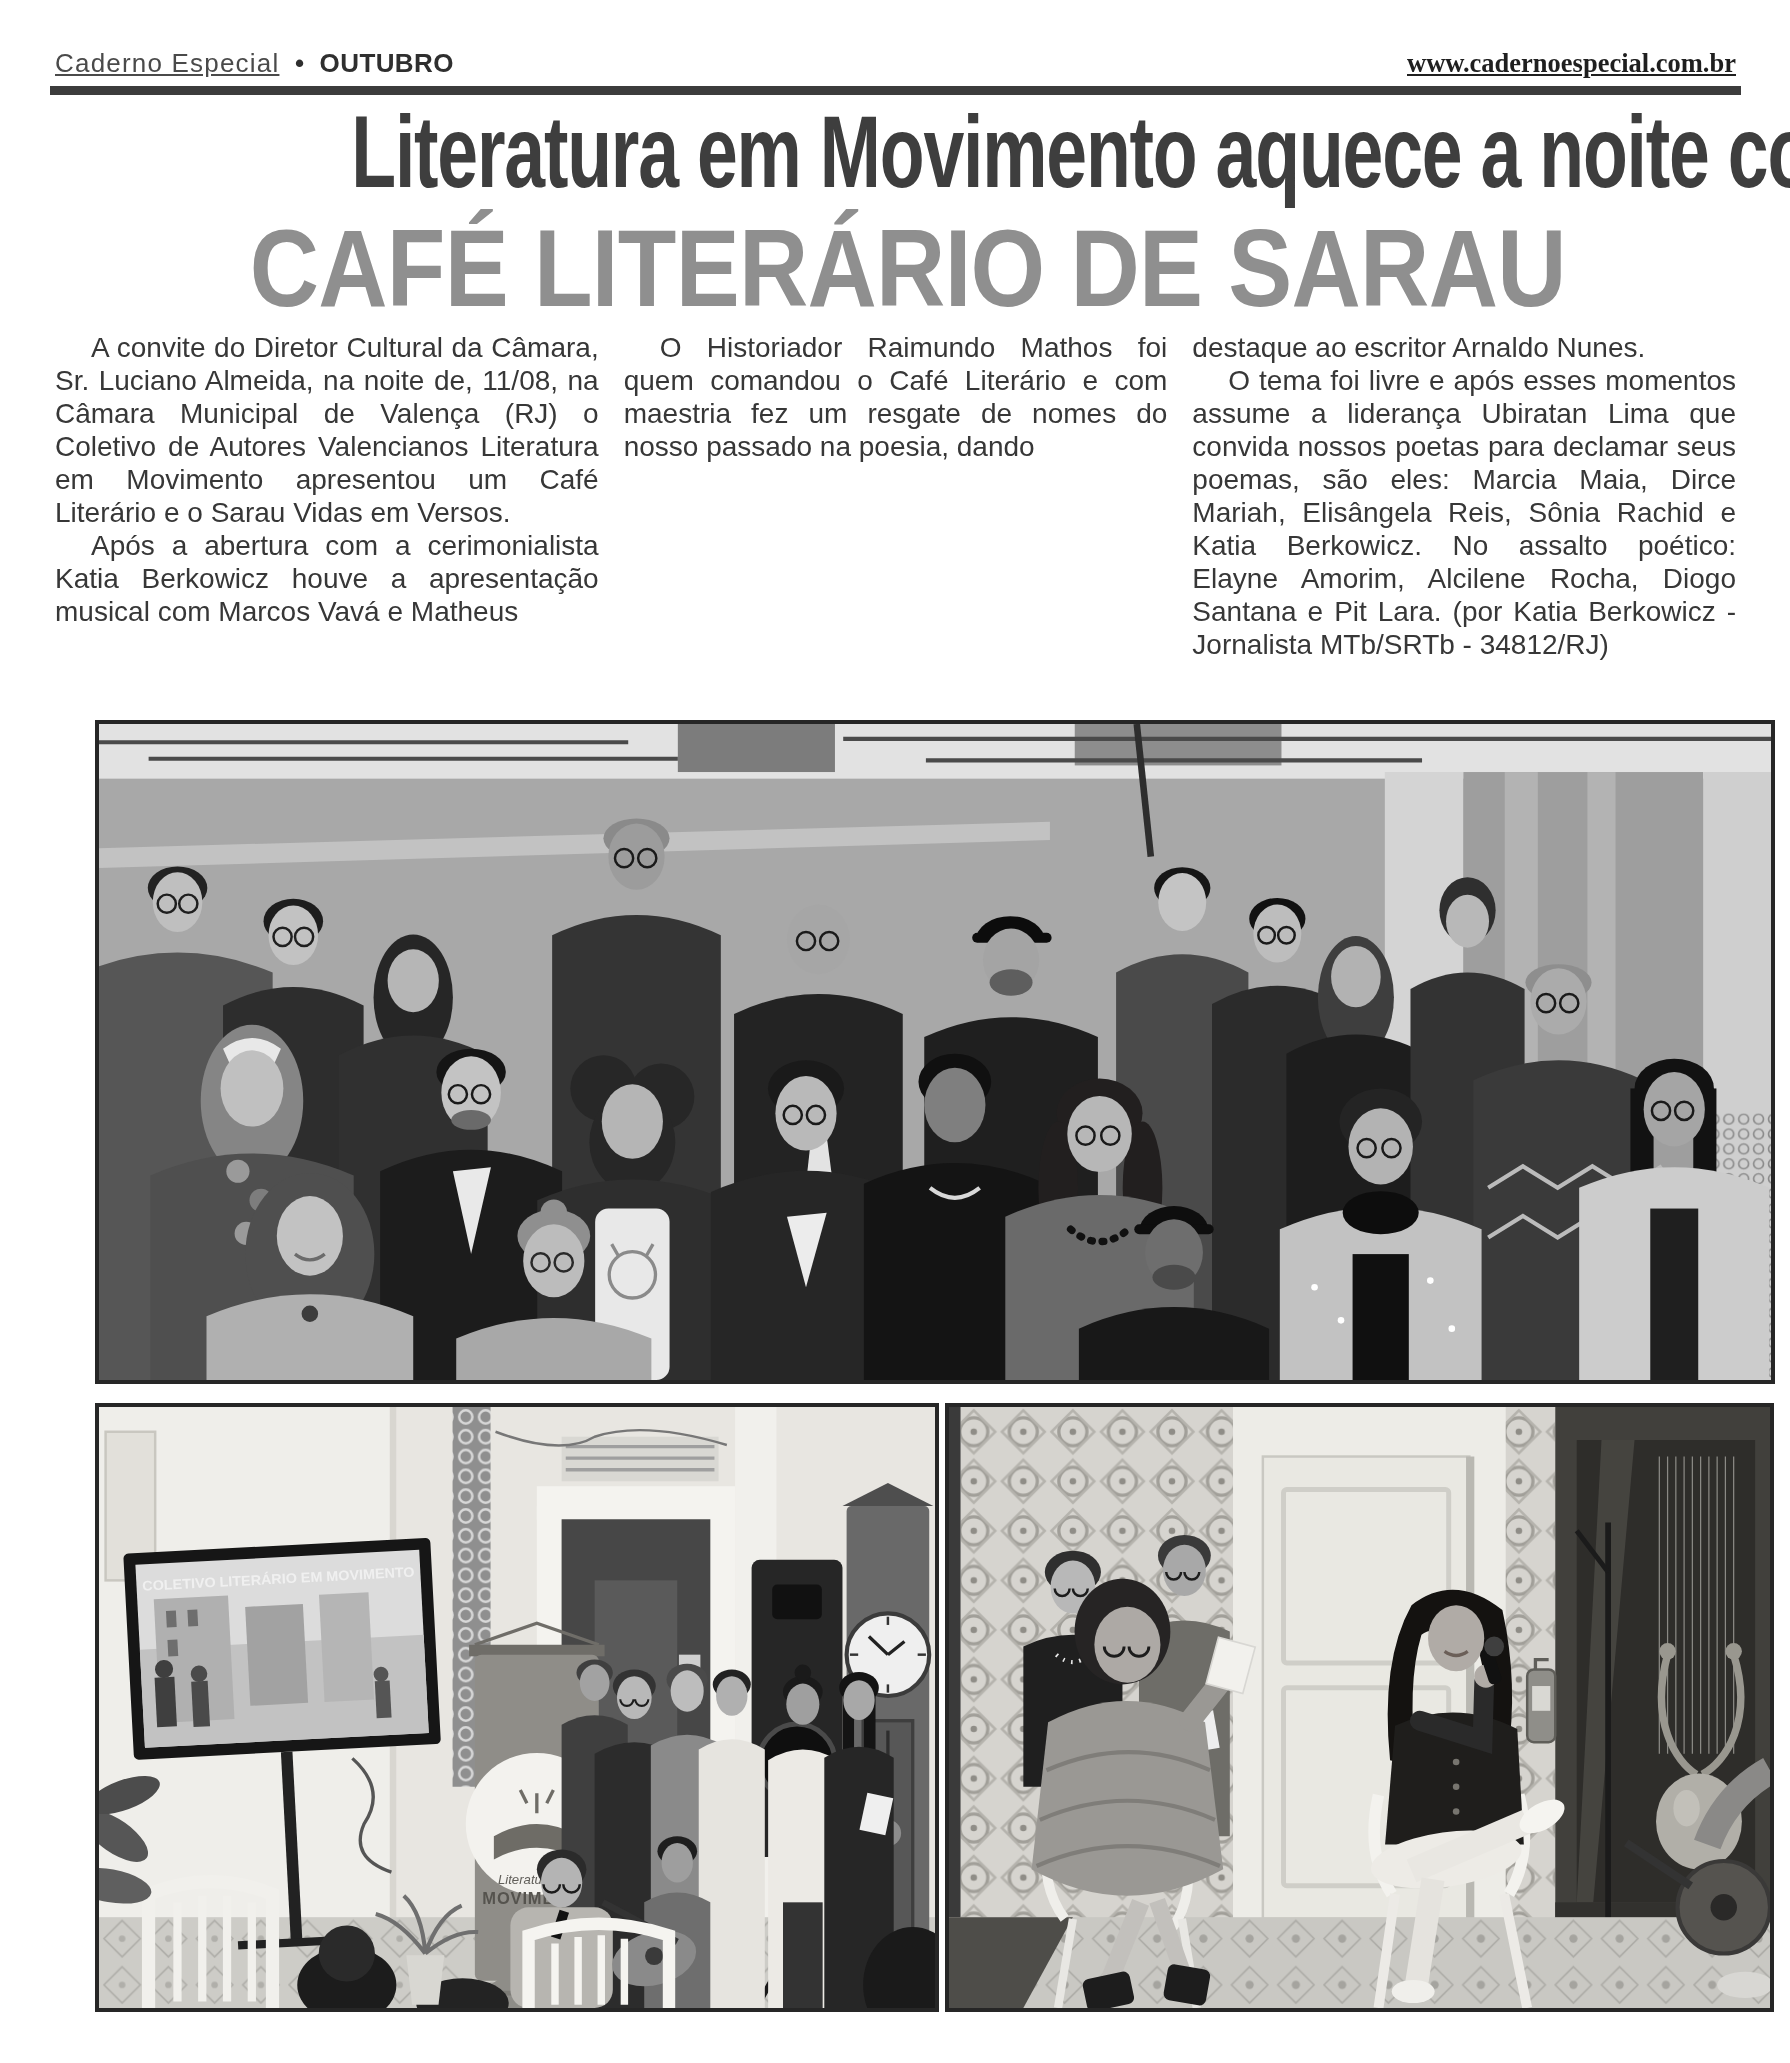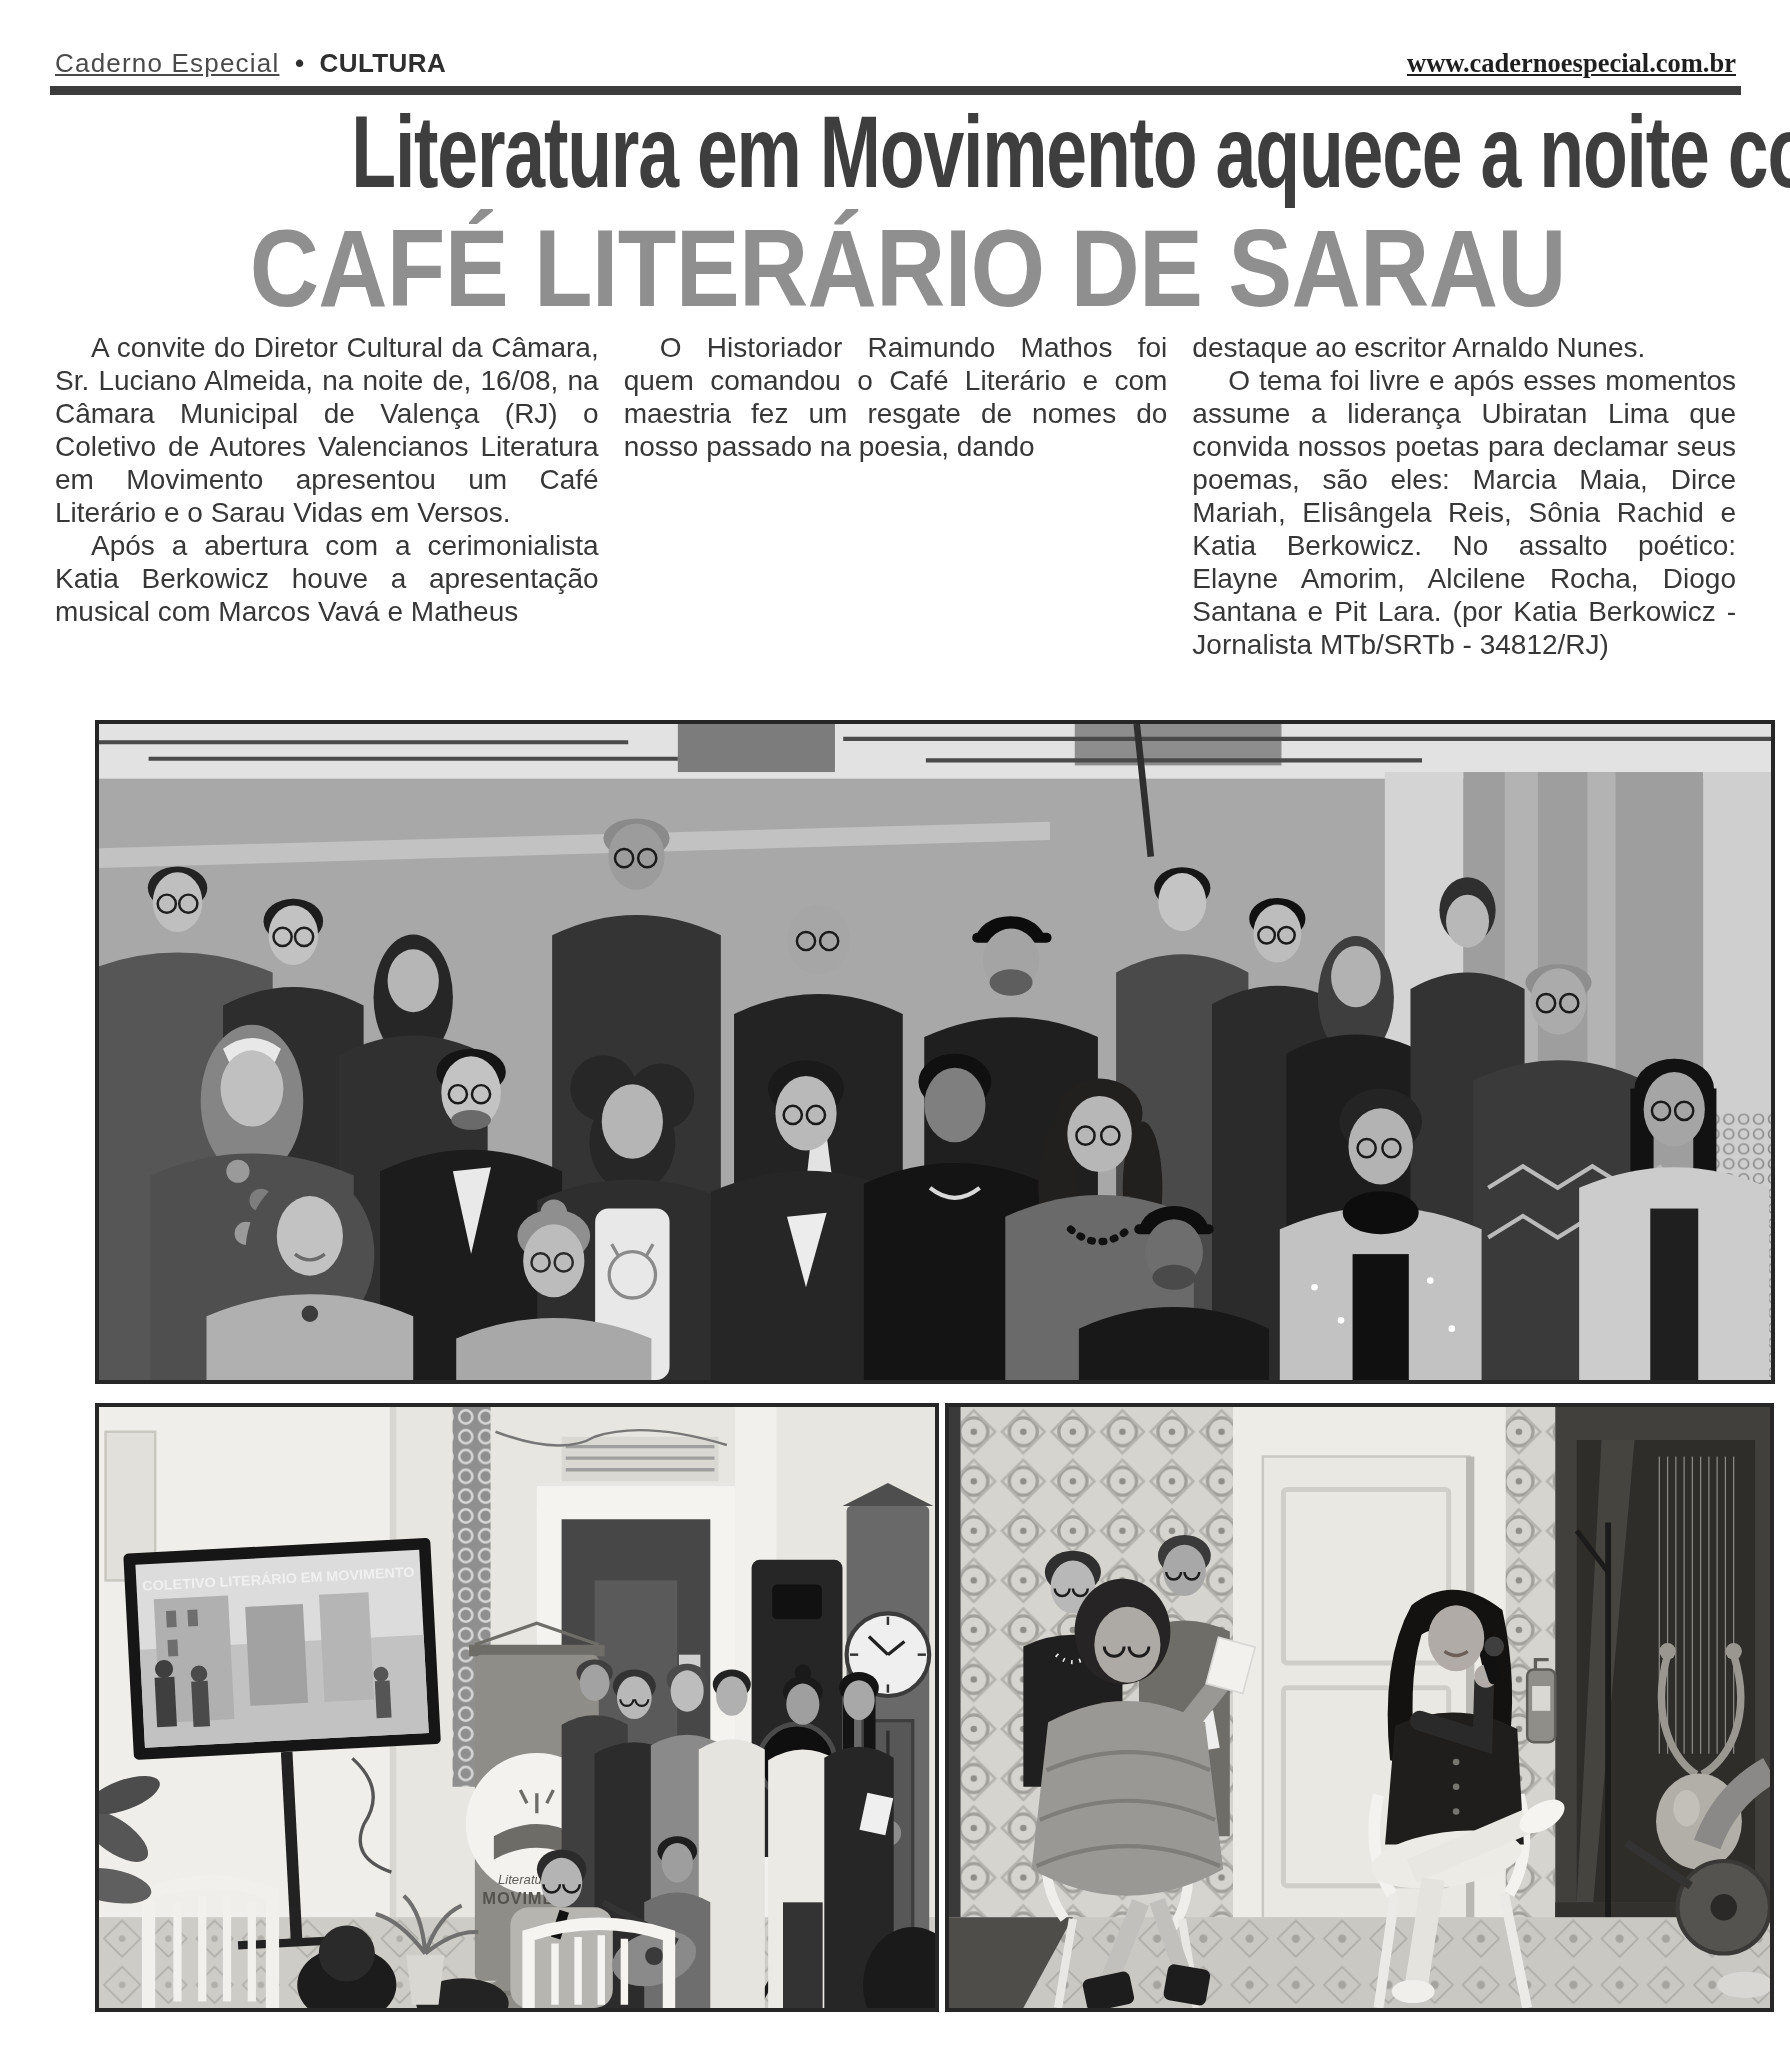--- a/index.html
+++ b/index.html
@@ -38,34 +38,34 @@
 </style>
 </head>
 <body>
 
 <div class="page">
 
   <header class="masthead">
     <div class="m-left">
       <span class="m-light">Caderno Especial</span>
       <span class="m-dot">•</span>
-      <span class="m-bold">CULTURA</span>
+      <span class="m-bold">OUTUBRO</span>
     </div>
     <div class="m-center">
       <a class="website">www.cadernoespecial.com.br</a>
     </div>
   </header>
   <div class="rule"></div>
 
   <h1 class="headline1"><span class="squeeze1">Literatura em Movimento aquece a noite com</span></h1>
   <h2 class="headline2"><span class="squeeze2">CAFÉ LITERÁRIO DE SARAU</span></h2>
 
   <section class="article">
     <div class="col">
-      <p class="indent">A convite do Diretor Cultural da Câmara, Sr. Luciano Almeida, na noite de, 16/08, na Câmara Municipal de Valença (RJ) o Coletivo de Autores Valencianos Literatura em Movimento apresentou um Café Literário e o Sarau Vidas em Versos.</p>
+      <p class="indent">A convite do Diretor Cultural da Câmara, Sr. Luciano Almeida, na noite de, 11/08, na Câmara Municipal de Valença (RJ) o Coletivo de Autores Valencianos Literatura em Movimento apresentou um Café Literário e o Sarau Vidas em Versos.</p>
       <p class="indent gap">Após a abertura com a cerimonialista Katia Berkowicz houve a apresentação musical com Marcos Vavá e Matheus</p>
     </div>
     <div class="col">
       <p class="indent gap">O Historiador Raimundo Mathos foi quem comandou o Café Literário e com maestria fez um resgate de nomes do nosso passado na poesia, dando</p>
     </div>
     <div class="col">
       <p>destaque ao escritor Arnaldo Nunes.</p>
       <p class="indent">O tema foi livre e após esses momentos assume a liderança Ubiratan Lima que convida nossos poetas para declamar seus poemas, são eles: Marcia Maia, Dirce Mariah, Elisângela Reis, Sônia Rachid e Katia Berkowicz. No assalto poético: Elayne Amorim, Alcilene Rocha, Diogo Santana e Pit Lara. (por Katia Berkowicz - Jornalista MTb/SRTb - 34812/RJ)</p>
     </div>
   </section>

